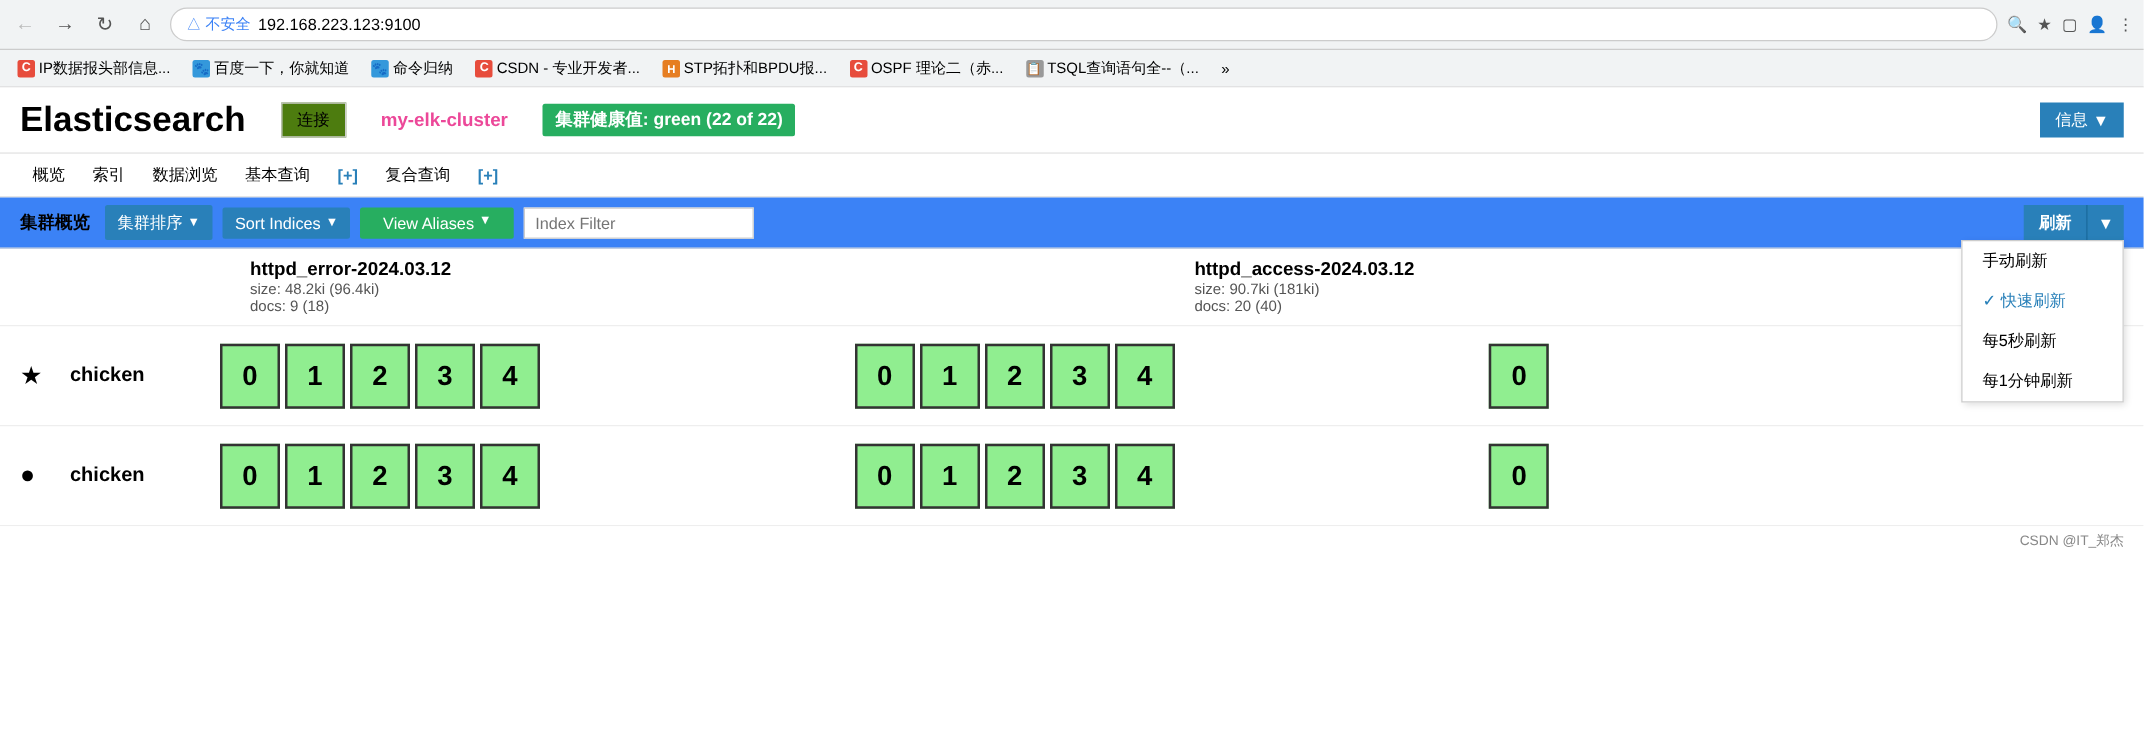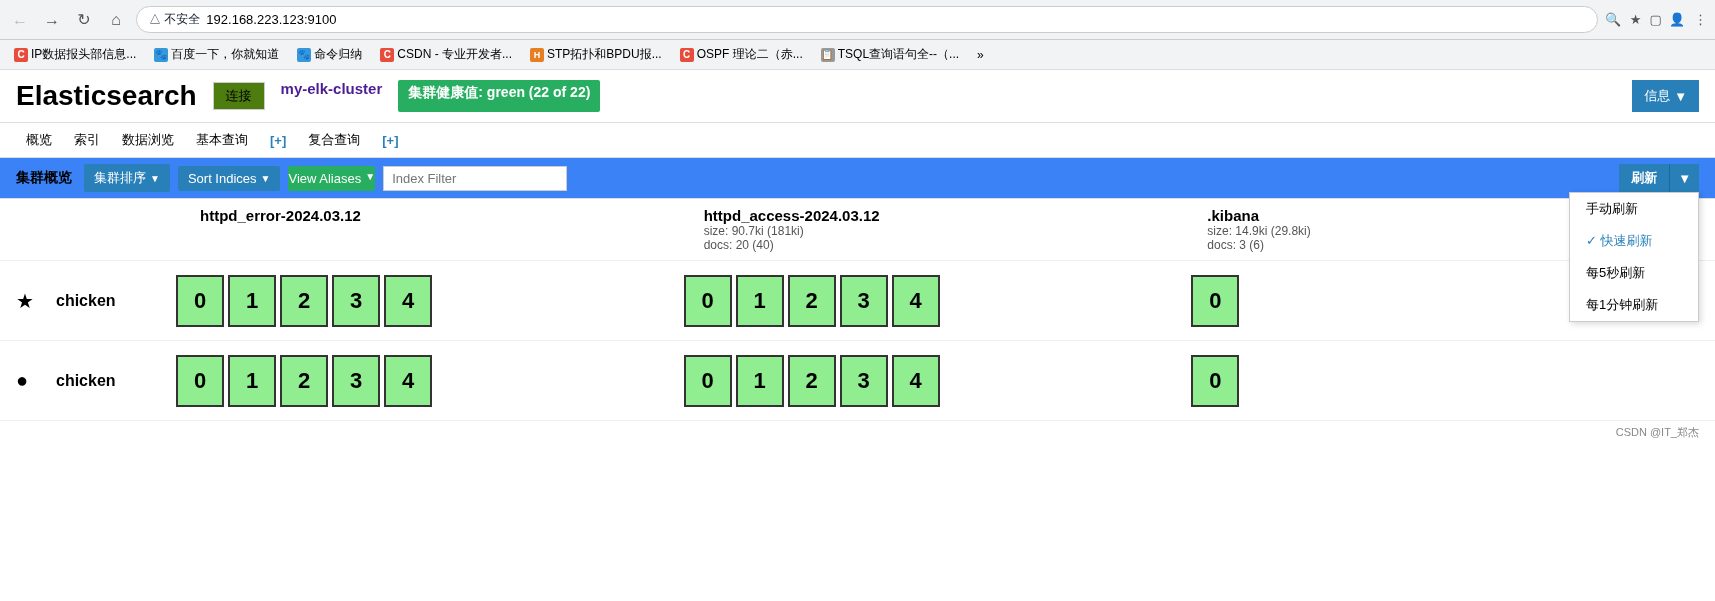--- a/index.html
+++ b/index.html
@@ -24,21 +24,21 @@
       flex: 1;
       display: flex;
       align-items: center;
       background: #fff;
       border: 1px solid #ccc;
       border-radius: 20px;
       padding: 4px 12px;
       gap: 6px;
       font-size: 13px;
     }
-    .address-bar .warning { color: #0f172a; font-size: 12px; }
+    .address-bar .warning { color: #3b82f6; font-size: 12px; }
     .address-bar input {
       border: none; outline: none; flex: 1; font-size: 13px; background: transparent;
     }
     .browser-icons { display: flex; gap: 8px; align-items: center; color: #555; }
 
     
     .bookmarks-bar {
       background: #f1f3f4;
       border-bottom: 1px solid #ddd;
       padding: 4px 8px;
@@ -56,23 +56,24 @@
       white-space: nowrap;
     }
     .bk-icon { width: 14px; height: 14px; border-radius: 2px; display: inline-flex; align-items: center; justify-content: center; font-size: 10px; font-weight: bold; }
     .bk-red { background: #e74c3c; color: white; }
     .bk-blue { background: #3498db; color: white; }
     .bk-orange { background: #e67e22; color: white; }
 
     
     .app-header {
       display: flex;
+      align-items: center;
       padding: 10px 16px;
       border-bottom: 1px solid #ddd;
-      gap: 16px;
+      gap: 28px;
       background: #fff;
     }
     .app-title {
       font-size: 28px;
       font-weight: bold;
       color: #000;
     }
     .connection-area {
       display: flex;
       align-items: center;
@@ -87,21 +88,21 @@
     .connect-btn {
       border: 1px solid #ccc;
       background: #4d7c0f;
       padding: 4px 12px;
       cursor: pointer;
       font-size: 13px;
     }
     .cluster-name {
       font-size: 15px;
       font-weight: bold;
-      color: #4c1d95;
+      color: #ec4899;
     }
     .health-badge {
       background: #27ae60;
       color: white;
       font-weight: bold;
       padding: 4px 10px;
       font-size: 14px;
       border-radius: 2px;
     }
     .info-btn {
@@ -157,21 +158,21 @@
       padding: 5px 10px;
       cursor: pointer;
       font-size: 13px;
       display: flex; align-items: center; gap: 4px;
       border-radius: 2px;
     }
     .toolbar-btn-outline {
       background: #27ae60;
       color: white;
       border: none;
-      padding: 5px 0;
+      padding: 5px 18px;
       cursor: pointer;
       font-size: 13px;
       display: flex; align-items: flex-start; gap: 4px;
       border-radius: 2px;
     }
     .index-filter {
       border: 1px solid #ccc;
       padding: 4px 8px;
       font-size: 13px;
       width: 184px;
@@ -400,31 +401,28 @@
     </div>
   </div>
 </div>
 
 <div class="main-content">
 
   <div class="index-header-row">
     <div class="row-label-col"></div>
     <div class="index-col">
       <div class="index-name">httpd_error-2024.03.12</div>
+      <div class="index-meta">size: 48.2ki (96.4ki)</div>
+      <div class="index-meta">docs: 9 (18)</div>
     </div>
     <div class="index-col">
       <div class="index-name">httpd_access-2024.03.12</div>
       <div class="index-meta">size: 90.7ki (181ki)</div>
       <div class="index-meta">docs: 20 (40)</div>
     </div>
-    <div class="index-col">
-      <div class="index-name">.kibana</div>
-      <div class="index-meta">size: 14.9ki (29.8ki)</div>
-      <div class="index-meta">docs: 3 (6)</div>
-    </div>
   </div>
 
   <div class="data-row">
     <div class="row-icon-col" style="color:#000;">★</div>
     <div class="row-name-col">chicken</div>
     <div class="shards-col">
       <div class="shard-box">0</div>
       <div class="shard-box">1</div>
       <div class="shard-box">2</div>
       <div class="shard-box">3</div>

